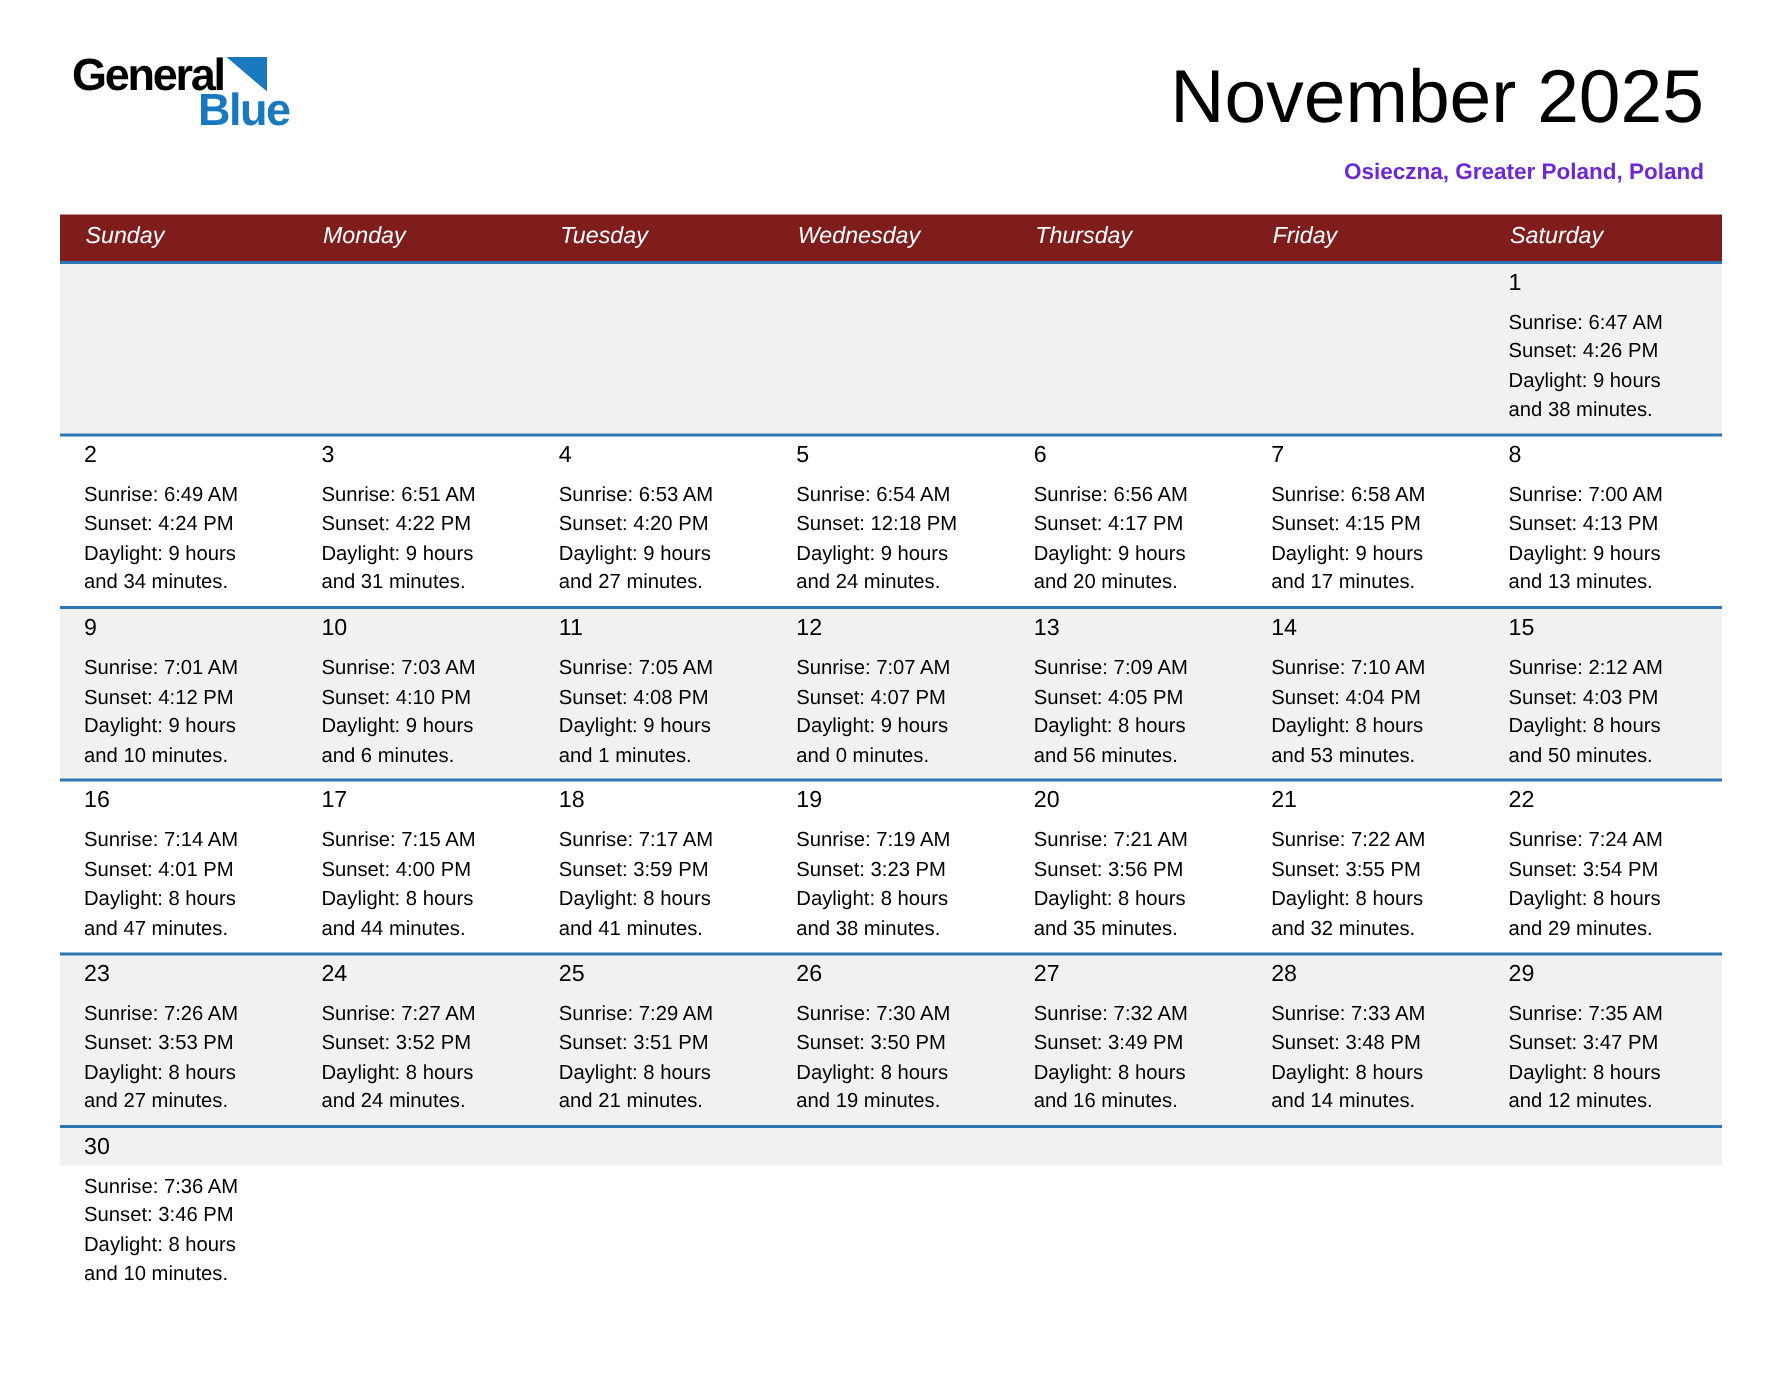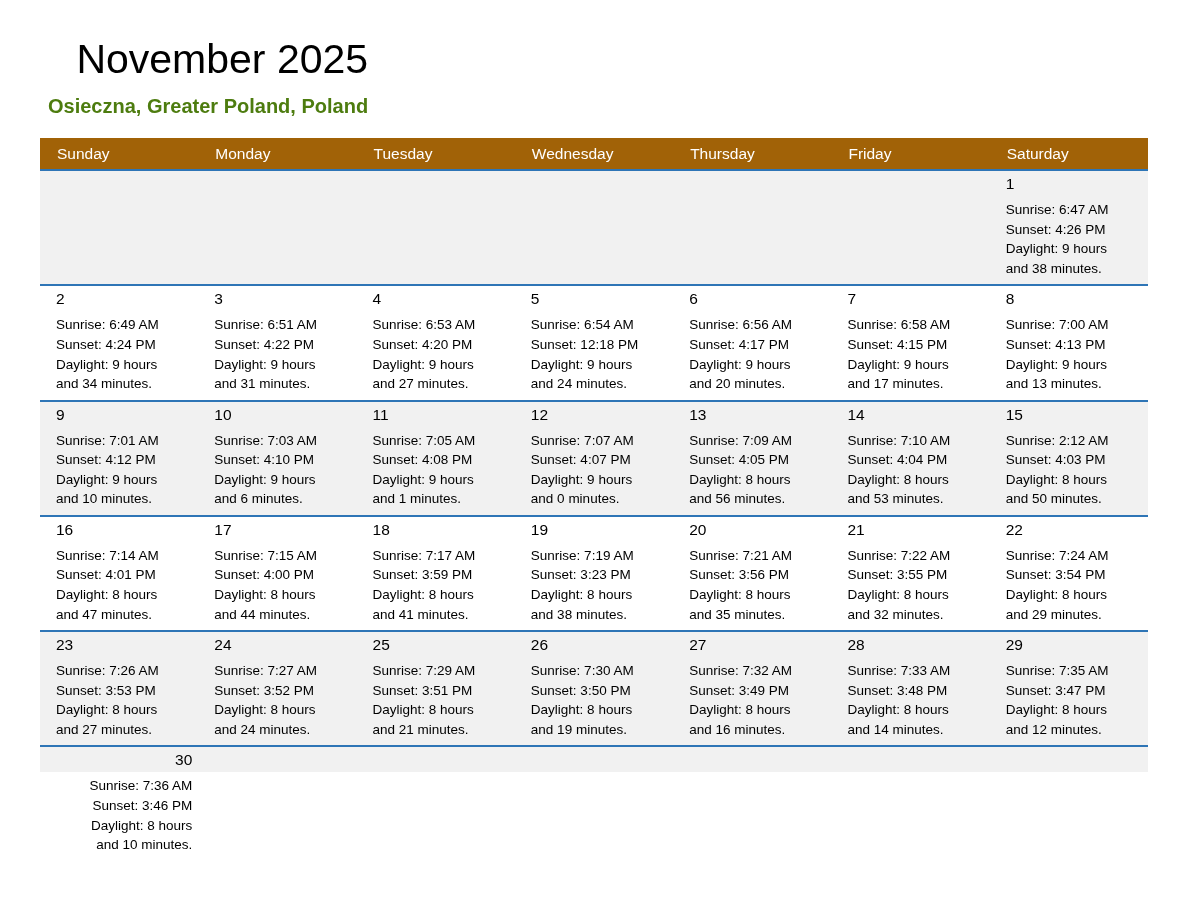--- a/index.html
+++ b/index.html
@@ -20,57 +20,68 @@
   .logo-row1 { display:flex; align-items:flex-start; }
   .logo-general {
     font-size:30px; font-weight:bold; letter-spacing:-1.5px; color:#000;
   }
   .logo-tri { margin-left:2px; margin-top:2px; }
   .logo-blue {
     font-size:30px; font-weight:bold; letter-spacing:-1px;
     color:#1879BF; margin-left:84px; margin-top:-7px;
   }
   .title-block { text-align:right; }
-  .month-title { font-size:41px; font-weight:normal; color:#000; line-height:1.15; }
-  .location-subtitle { font-size:20px; font-weight:600; color:#4d7c0f; margin-top:12px; }
+  .month-title { font-size:50px; font-weight:normal; color:#000; line-height:1.15; }
+  .location-subtitle { font-size:15px; font-weight:600; color:#6d28d9; margin-top:12px; }
 
   
   .calendar { margin:20px 40px 0 40px; }
   .weekday-row {
     display:grid; grid-template-columns:repeat(7,1fr);
-    background:#a16207; height:31px; align-items:center;
+    background:#7f1d1d; height:31px; align-items:center;font-style:italic;
   }
   .weekday {
     color:#ffffff; font-size:15.5px; padding-left:17px;
     white-space:nowrap; overflow:hidden;
   }
   .grid { }
   .week {
     display:grid; grid-template-columns:repeat(7,1fr);
     border-top:2px solid #2E75B6;
     min-height:108px;
     background:#ffffff;
   }
   .week.shaded { background:#F1F1F1; }
-  .week.strip { position:relative; background:#ffffff; min-height:112px;text-align:right; }
+  .week.strip { position:relative; background:#ffffff; min-height:112px; }
   .week.strip::before {
     content:""; position:absolute; left:0; top:0; width:100%; height:25px;
     background:#F1F1F1;
   }
   .week.strip .cell { position:relative; }
   .cell { padding:4px 6px 6px 16px; }
   .day-num { font-size:15.5px; margin-bottom:7px; }
   .detail-line { font-size:13.5px; line-height:1.45; }
 </style>
 </head>
 <body>
 
 <div class="page">
 
   <div class="top-bar">
+    <div class="logo">
+      <div class="logo-row1">
+        <span class="logo-general">General</span>
+        <span class="logo-tri">
+          <svg width="27" height="23" viewBox="0 0 27 23">
+              <polygon points="0,0 27,0 27,23" fill="#1879BF"></polygon>
+            </svg>
+        </span>
+      </div>
+      <div class="logo-blue">Blue</div>
+    </div>
     <div class="title-block">
       <div class="month-title">November 2025</div>
       <div class="location-subtitle">Osieczna, Greater Poland, Poland</div>
     </div>
   </div>
 
   <div class="calendar">
     <div class="weekday-row">
       <div class="weekday">Sunday</div>
       <div class="weekday">Monday</div>

